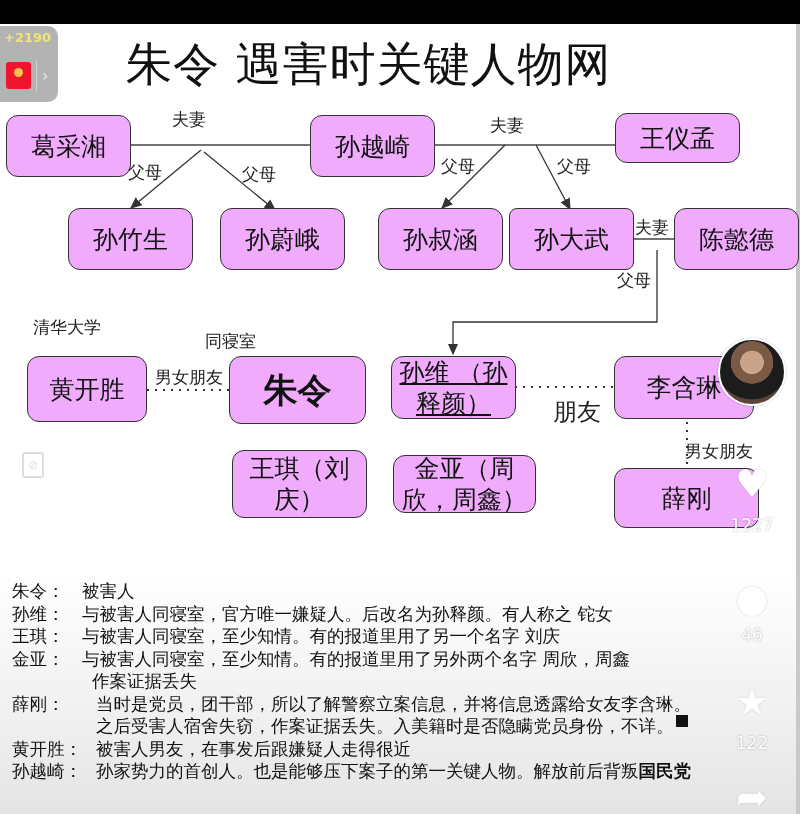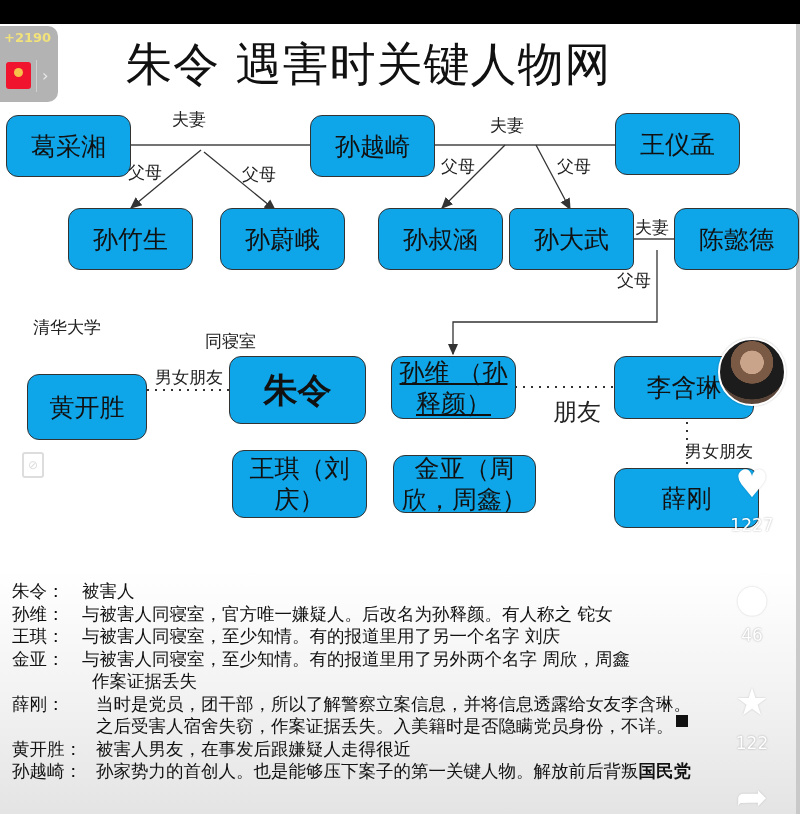--- a/index.html
+++ b/index.html
@@ -4,21 +4,21 @@
   <style>
     * { box-sizing: border-box; margin: 0; padding: 0; }
     html, body { width: 800px; height: 814px; overflow: hidden; background: #000; }
     body { position: relative; font-family: "DejaVu Sans", "Liberation Sans", sans-serif; color: #111; }
     .topbar { position: absolute; left: 0; top: 0; width: 800px; height: 24px; background: #000; }
     .canvas { position: absolute; left: 0; top: 24px; width: 800px; height: 790px; background: #fff; }
     .bottom-fade { position: absolute; left: 0; top: 570px; width: 800px; height: 244px;
       background: linear-gradient(#ffffff, #f0f0f0 60%, #e4e4e4); }
     .title { position: absolute; left: 126px; top: 34px; font-size: 46px; line-height: 60px;
       letter-spacing: 1px; color: #111; white-space: nowrap; }
-    .node { position: absolute; border: 1.5px solid #333; border-radius: 12px; background: #0ea5e9;
+    .node { position: absolute; border: 1.5px solid #333; border-radius: 12px; background: #f0abfc;
       display: flex; align-items: center; justify-content: center; text-align: center;
       font-size: 25px; line-height: 31px; color: #111; }
     .node.bold { font-weight: bold; font-size: 34px; }
     .lbl { position: absolute; font-size: 17px; line-height: 20px; color: #222; white-space: nowrap; }
     .lbl.big { font-size: 24px; line-height: 28px; }
     svg.lines { position: absolute; left: 0; top: 0; width: 800px; height: 814px; pointer-events: none; }
     .legend { position: absolute; left: 12px; top: 580px; width: 740px; font-size: 17.5px; line-height: 22.5px; color: #111; }
     .legend .row { display: flex; white-space: nowrap; }
     .legend .k { display: inline-block; width: 70px; flex: none; }
     .legend .v { display: inline-block; }
@@ -76,40 +76,40 @@
 
   <line x1="147" y1="390" x2="230" y2="390" stroke="#333" stroke-width="2" stroke-dasharray="2,6"></line>
 
   <line x1="515" y1="387" x2="613" y2="387" stroke="#333" stroke-width="2" stroke-dasharray="2,6"></line>
 
   <line x1="687" y1="422" x2="687" y2="468" stroke="#333" stroke-width="2" stroke-dasharray="2,6"></line>
 </svg>
 
 <div class="node" style="left:6px;top:115px;width:125px;height:62px;">葛采湘</div>
 <div class="node" style="left:310px;top:115px;width:125px;height:62px;">孙越崎</div>
-<div class="node" style="left:615px;top:113px;width:125px;height:62px;">王仪孟</div>
+<div class="node" style="left:615px;top:113px;width:125px;height:50px;">王仪孟</div>
 
 <div class="lbl" style="left:172px;top:109px;">夫妻</div>
 <div class="lbl" style="left:128px;top:162px;">父母</div>
 <div class="lbl" style="left:242px;top:164px;">父母</div>
 <div class="lbl" style="left:490px;top:115px;">夫妻</div>
 <div class="lbl" style="left:441px;top:156px;">父母</div>
 <div class="lbl" style="left:557px;top:156px;">父母</div>
 
 <div class="node" style="left:68px;top:208px;width:125px;height:62px;text-align:right;">孙竹生</div>
 <div class="node" style="left:220px;top:208px;width:125px;height:62px;">孙蔚峨</div>
 <div class="node" style="left:378px;top:208px;width:125px;height:62px;">孙叔涵</div>
 <div class="node" style="left:509px;top:208px;width:125px;height:62px;border-radius:8px;">孙大武</div>
 <div class="node" style="left:674px;top:208px;width:125px;height:62px;">陈懿德</div>
 <div class="lbl" style="left:635px;top:217px;">夫妻</div>
 <div class="lbl" style="left:617px;top:270px;">父母</div>
 
 <div class="lbl" style="left:33px;top:317px;">清华大学</div>
 <div class="lbl" style="left:205px;top:331px;">同寝室</div>
-<div class="node" style="left:27px;top:374px;width:120px;height:66px;">黄开胜</div>
+<div class="node" style="left:27px;top:356px;width:120px;height:66px;">黄开胜</div>
 <div class="lbl" style="left:155px;top:367px;">男女朋友</div>
 <div class="node bold" style="left:229px;top:356px;width:137px;height:68px;">朱令</div>
 <div class="node" style="left:391px;top:356px;width:125px;height:63px;padding:8px 6px;text-decoration:underline;">孙维 （孙释颜）</div>
 <div class="lbl big" style="left:553px;top:398px;">朋友</div>
 <div class="node" style="left:614px;top:356px;width:140px;height:63px;">李含琳</div>
 <div class="lbl" style="left:685px;top:441px;">男女朋友</div>
 
 <div class="node" style="left:232px;top:450px;width:135px;height:68px;padding:0 4px;">王琪（刘庆）</div>
 <div class="node" style="left:393px;top:455px;width:143px;height:58px;padding:0 4px;">金亚（周欣，周鑫）</div>
 <div class="node" style="left:614px;top:468px;width:145px;height:60px;">薛刚</div>

